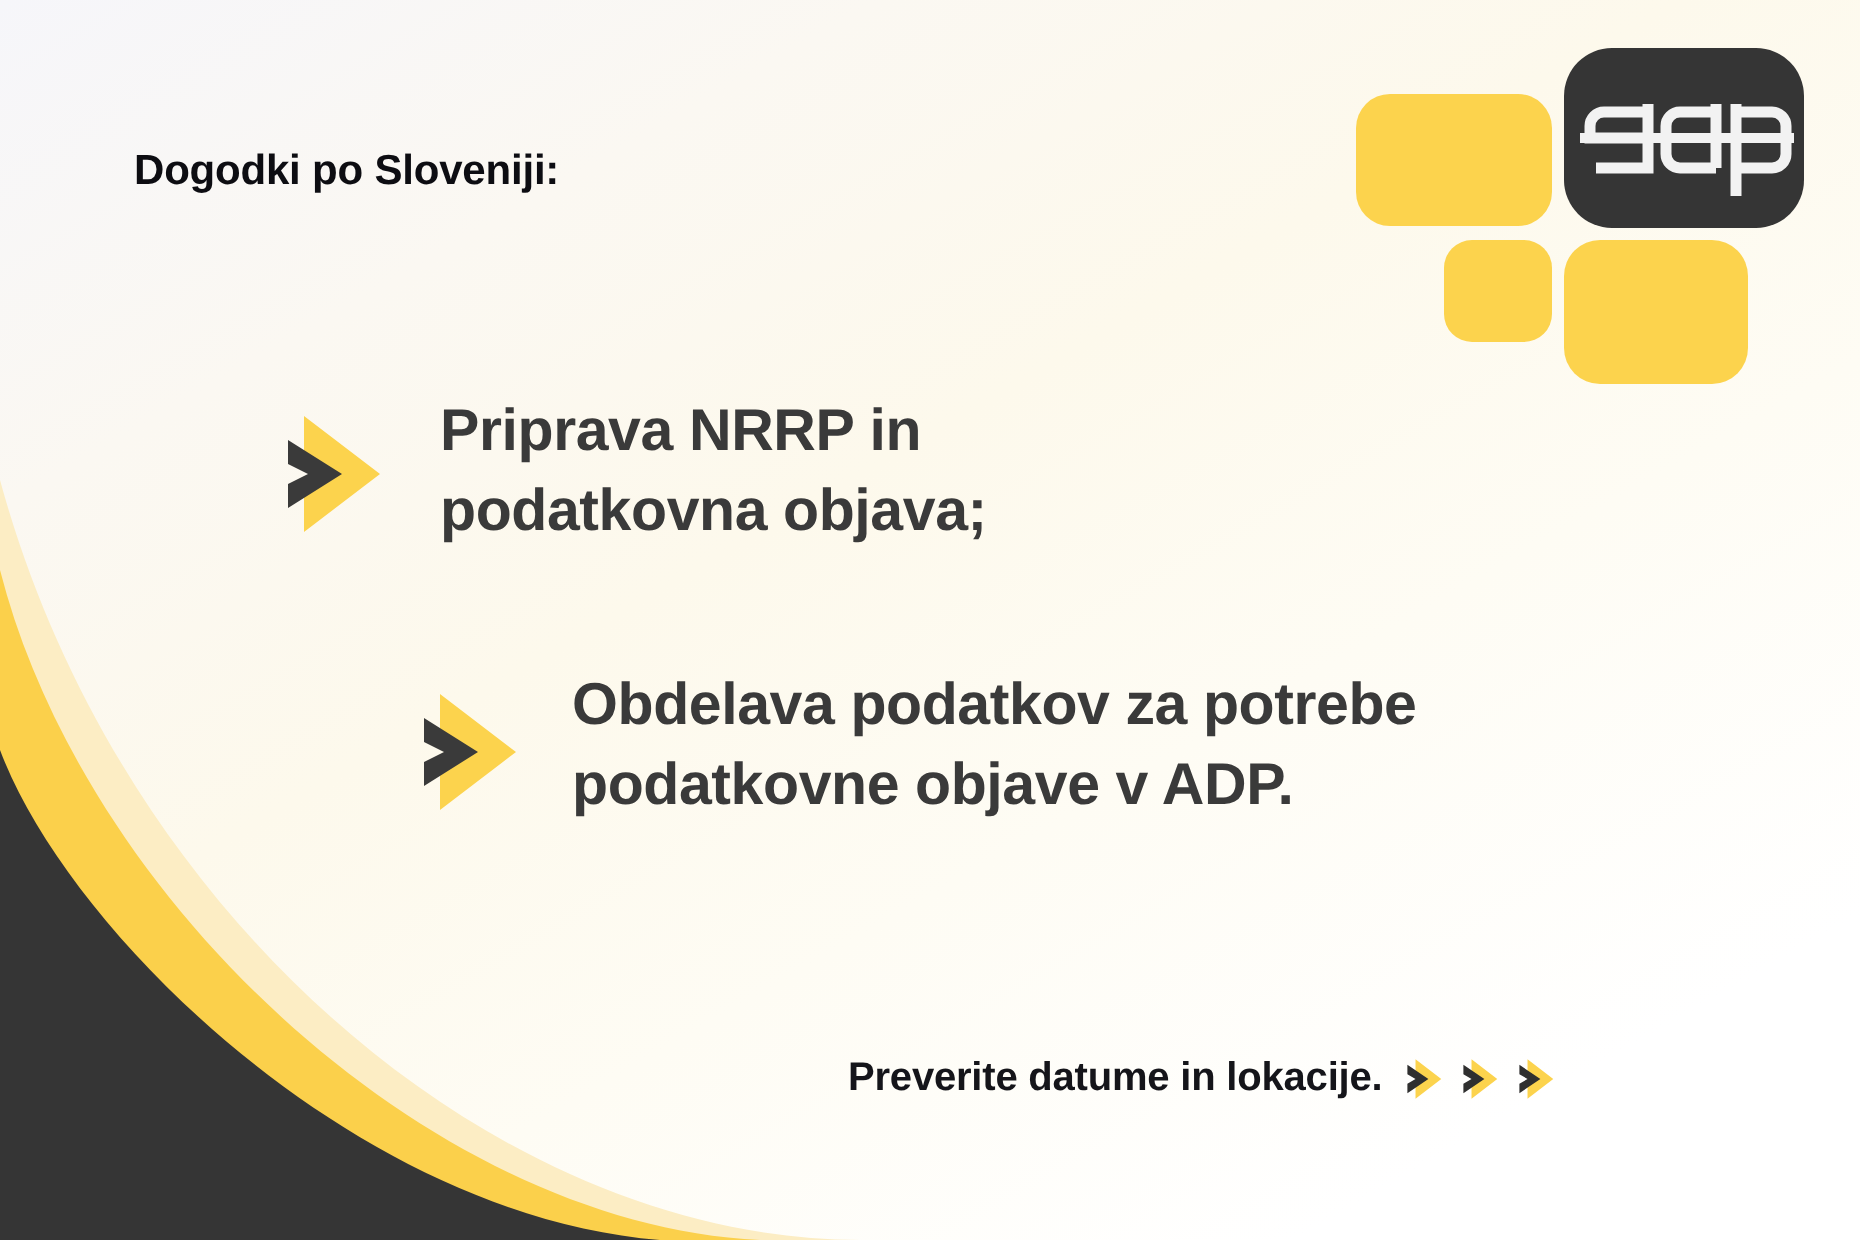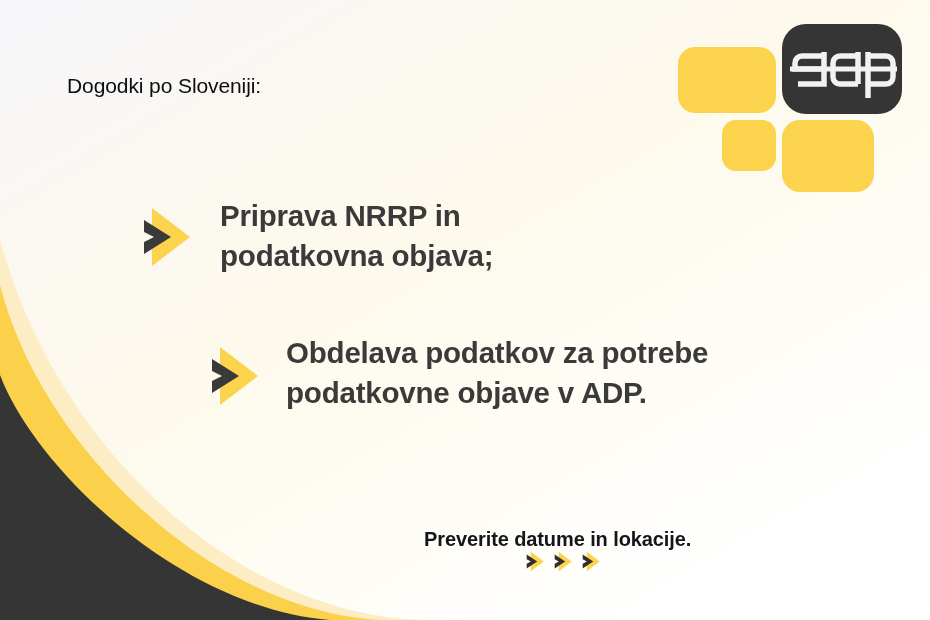--- a/index.html
+++ b/index.html
@@ -37,21 +37,21 @@
     position:absolute;
     left:672px; top:22px;
     width:232px; height:172px;
   }
 
   
   .title {
     position:absolute;
     left:67px; top:74px;
     font-size:21px;
-    font-weight:normal;
+    font-weight:bold;
     letter-spacing:-0.1px;
     color:#0d0d12;
     white-space:nowrap;
   }
 
   
   .bullet {
     position:absolute;
     display:flex;
     align-items:flex-start;
@@ -76,21 +76,20 @@
     margin-left:26px;
   }
   .bullet-2 .bullet-text { margin-left:24px; }
 
   
   .footer {
     position:absolute;
     left:424px; top:528px;
     display:flex;
     align-items:center;
-    flex-direction:column;
   }
   .footer-text {
     font-size:20px;
     font-weight:bold;
     color:#15151a;
     letter-spacing:-0.1px;
     white-space:nowrap;
   }
   .footer-chevs {
     display:flex;

